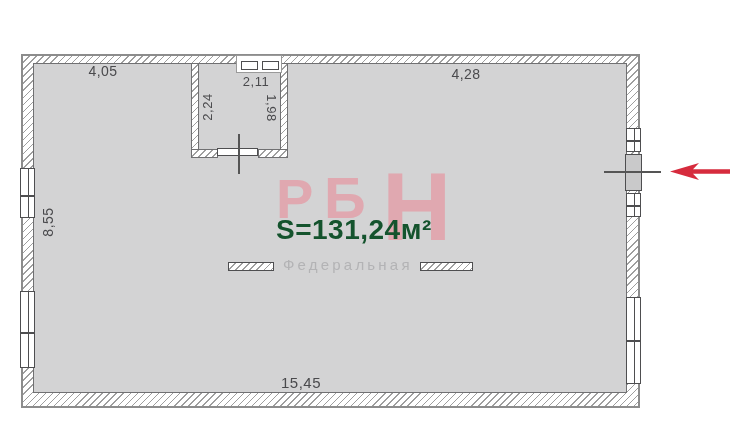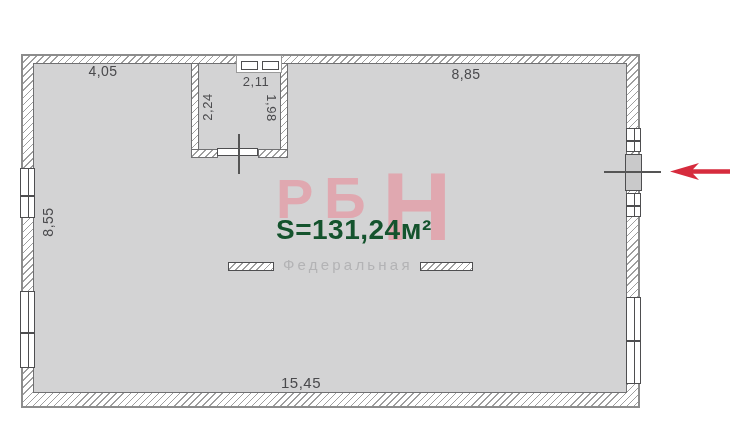--- a/index.html
+++ b/index.html
@@ -95,20 +95,20 @@
 
   <div class="wm-letter wm-r">Р</div>
   <div class="wm-letter wm-b">Б</div>
   <div class="wm-letter wm-n">Н</div>
   <div class="wm-area">S=131,24м²</div>
   <div class="wm-tagline">Федеральная сеть</div>
   <div class="bar hatch" style="left:228px; width:46px;"></div>
   <div class="bar hatch" style="left:420px; width:53px;"></div>
 
   <div class="dim" style="left:103px; top:71px;">4,05</div>
-  <div class="dim" style="left:466px; top:74px;">8,85</div>
+  <div class="dim" style="left:466px; top:74px;">4,28</div>
   <div class="dim" style="left:240px; top:81px; font-size:13px;margin-left:16px;">2,11</div>
   <div class="dim rot-ccw" style="left:207px; top:107px; font-size:13px;">2,24</div>
   <div class="dim rot-cw" style="left:271px; top:108px; font-size:13px;">1,98</div>
   <div class="dim rot-ccw" style="left:48px; top:222px;">8,55</div>
   <div class="dim" style="left:301px; top:382px; font-size:15px;">15,45</div>
 
 </div>
 
 </body></html>

